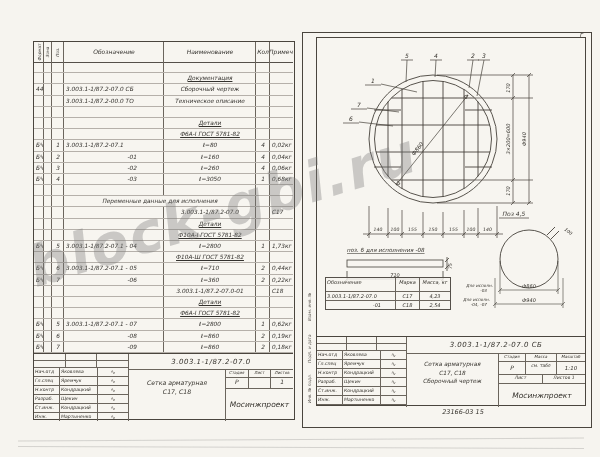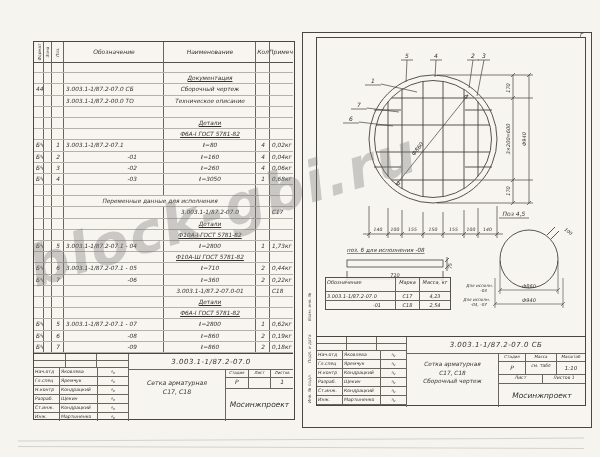--- a/index.html
+++ b/index.html
@@ -617,18 +617,19 @@
         </div>
         <div style="display:flex;height:9px;border-bottom:1px solid #6b655d;box-sizing:border-box;">
           <div style="width:43px;border-right:1px solid #6b655d;font-size:4.6px;text-align:center;">Лист</div>
           <div style="flex:1;font-size:4.6px;text-align:center;">Листов 1</div>
         </div>
         <div class="orgcell" style="height:22px;">Мосинжпроект</div>
       </div>
     </div>
   </div>
 
+  <div id="inv-num">23166-03  15</div>
 </div>
 
 <div id="watermark">block-gbi.ru</div>
 
 <div class="streak" style="top:439px;transform:rotate(-0.3deg);"></div>
 <div class="streak" style="top:447px;transform:rotate(0.2deg);"></div>
 
 </body></html>

